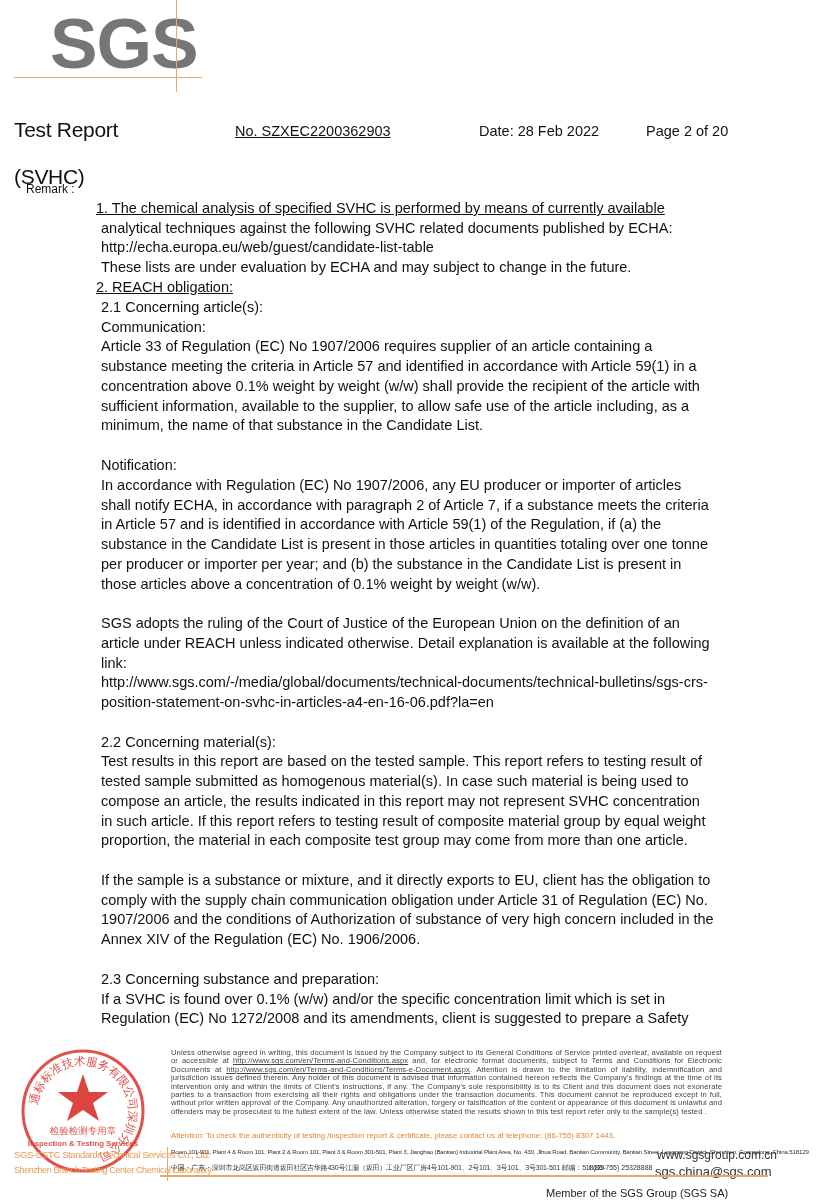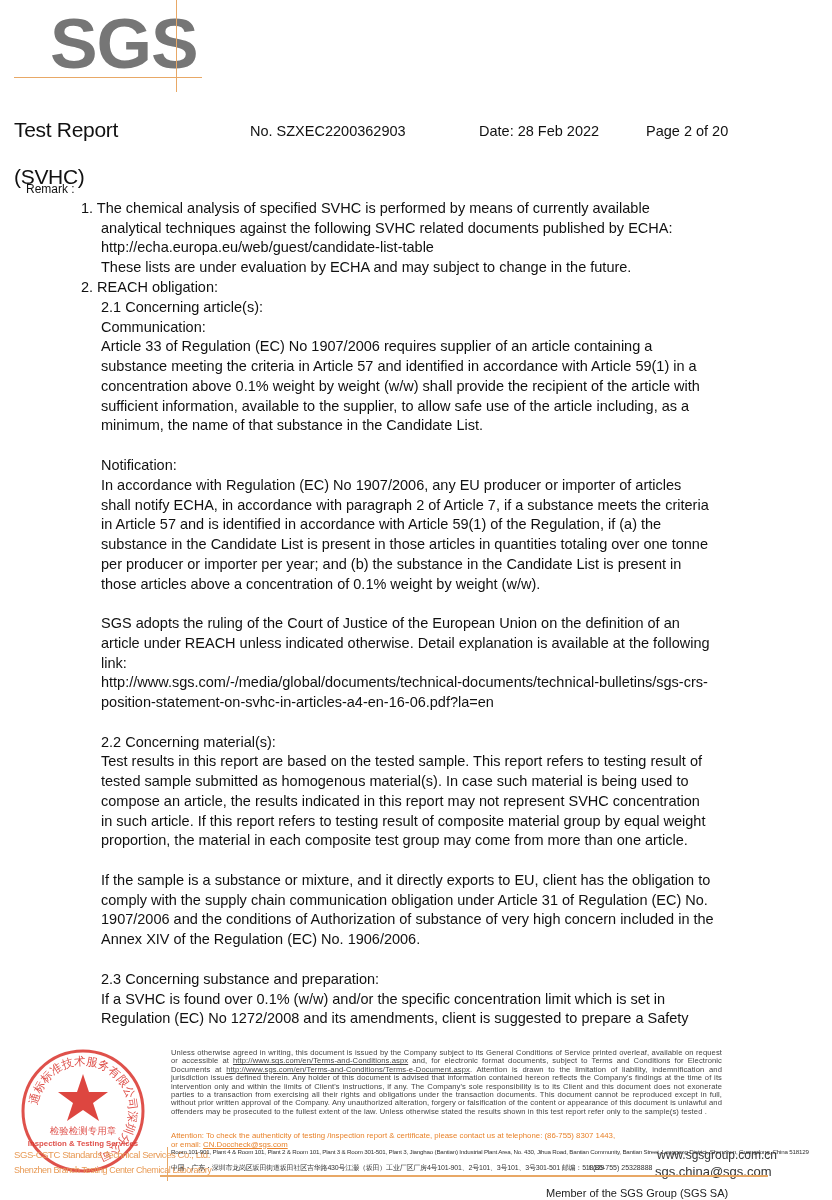--- a/index.html
+++ b/index.html
@@ -9,30 +9,30 @@
     
     .logo { position: absolute; left: 48px; top: 6px; width: 160px; height: 80px; }
     .logo-text { position: absolute; left: 2px; top: -2px; font-family: "Liberation Sans", sans-serif; font-weight: bold; font-size: 70px; letter-spacing: -1px; color: #767676; line-height: 80px; transform: scaleX(1.02); transform-origin: left; }
     .logo-hline { position: absolute; left: -34px; top: 71px; width: 188px; height: 1px; background: #e8a866; }
     .logo-vline { position: absolute; left: 128px; top: -6px; width: 1px; height: 92px; background: #e8a866; }
 
     
     .title { position: absolute; left: 14px; top: 117px; font-size: 21px; letter-spacing: -0.3px; color: #111; line-height: 26px; }
     .title-line2 { top: 164px; text-align: right; }
     .meta { position: absolute; top: 122px; font-size: 14.5px; color: #111; line-height: 18px; }
-    .meta-no { left: 250px; }
+    .meta-no { left: 235px; text-decoration: underline; }
     .meta-date { left: 479px; }
     .meta-page { left: 646px; }
 
     .remark { position: absolute; left: 26px; top: 180px; font-size: 12px; line-height: 18px; }
 
     
     .body { position: absolute; left: 0; top: 0; font-size: 14.5px; line-height: 19.8px; color: #111; }
     .ln { position: absolute; white-space: nowrap; }
-    .i1 { left: 81px; }
+    .i1 { left: 96px; text-decoration: underline; }
     .i2 { left: 101px; }
 
     
     .footer { position: absolute; left: 0; top: 1040px; width: 832px; height: 160px; }
     .stamp { position: absolute; left: 18px; top: 6px; width: 130px; height: 130px; }
     .stamp-caption { position: absolute; left: 14px; font-size: 9.5px; color: #e89a55; white-space: nowrap; letter-spacing: -0.4px; }
     .stamp-caption.l1 { top: 109px; }
     .stamp-caption.l2 { top: 125px; font-size: 9px; }
 
     .legal { position: absolute; left: 171px; top: 9px; width: 551px; font-family: "Liberation Sans", sans-serif; font-size: 7.6px; line-height: 8.4px; color: #444; text-align: justify; letter-spacing: 0.1px; }
@@ -125,21 +125,20 @@
     <text x="65" y="88" text-anchor="middle" font-size="9.5" fill="#d9322b" opacity="0.85" font-family="DejaVu Sans, sans-serif">检验检测专用章</text>
     <text x="65" y="100" text-anchor="middle" font-size="7.8" font-weight="bold" fill="#d9322b" opacity="0.85" font-family="Liberation Sans, sans-serif">Inspection &amp; Testing Services</text>
   </svg>
   <div class="stamp-caption l1">SGS-CSTC Standards Technical Services Co., Ltd.</div>
   <div class="stamp-caption l2">Shenzhen Branch Testing Center Chemical Laboratory</div>
 
   <div class="legal"><span>Unless otherwise agreed in writing, this document is issued by the Company subject to its General Conditions of Service printed overleaf, available on request or accessible at </span><span class="u">http://www.sgs.com/en/Terms-and-Conditions.aspx</span><span> and, for electronic format documents, subject to Terms and Conditions for Electronic Documents at </span><span class="u">http://www.sgs.com/en/Terms-and-Conditions/Terms-e-Document.aspx</span><span>. Attention is drawn to the limitation of liability, indemnification and jurisdiction issues defined therein. Any holder of this document is advised that information contained hereon reflects the Company's findings at the time of its intervention only and within the limits of Client's instructions, if any. The Company's sole responsibility is to its Client and this document does not exonerate parties to a transaction from exercising all their rights and obligations under the transaction documents. This document cannot be reproduced except in full, without prior written approval of the Company. Any unauthorized alteration, forgery or falsification of the content or appearance of this document is unlawful and offenders may be prosecuted to the fullest extent of the law. Unless otherwise stated the results shown in this test report refer only to the sample(s) tested .</span></div>
 
   <div class="attn">
     <div>Attention: To check the authenticity of testing /inspection report &amp; certificate, please contact us at telephone: (86-755) 8307 1443,</div>
-    <div><span>or email: </span><span class="u">CN.Doccheck@sgs.com</span></div>
   </div>
 
   <div class="addr-bar"></div>
   <div class="addr-en">Room 101-901, Plant 4 &amp; Room 101, Plant 2 &amp; Room 101, Plant 3 &amp; Room 301-501, Plant 3, Jianghao (Bantian) Industrial Plant Area, No. 430, Jihua Road, Bantian Community, Bantian Street, Longgang District, Shenzhen, Guangdong, China 518129</div>
   <div class="addr-cn">中国・广东・深圳市龙岗区坂田街道坂田社区吉华路430号江灏（坂田）工业厂区厂房4号101-901、2号101、3号101、3号301-501  邮编：518129</div>
   <div class="contact-web">www.sgsgroup.com.cn</div>
   <div class="contact-tel">t (86-755) 25328888</div>
   <div class="contact-mail">sgs.china@sgs.com</div>
   <div class="addr-hline"></div>
 

